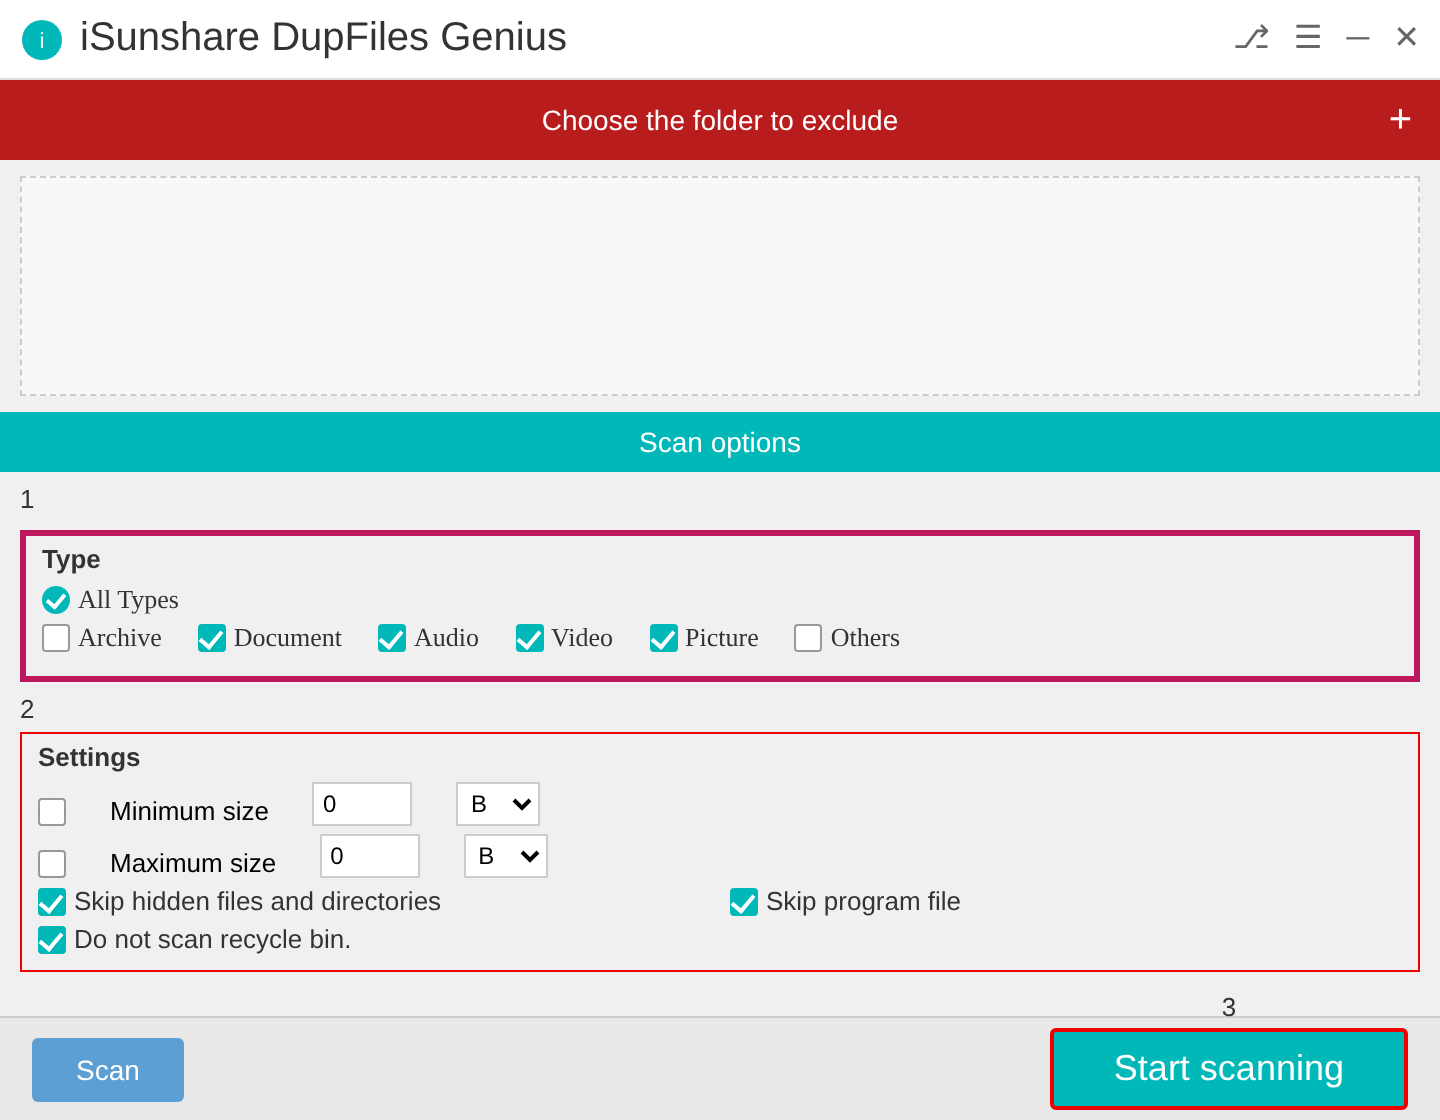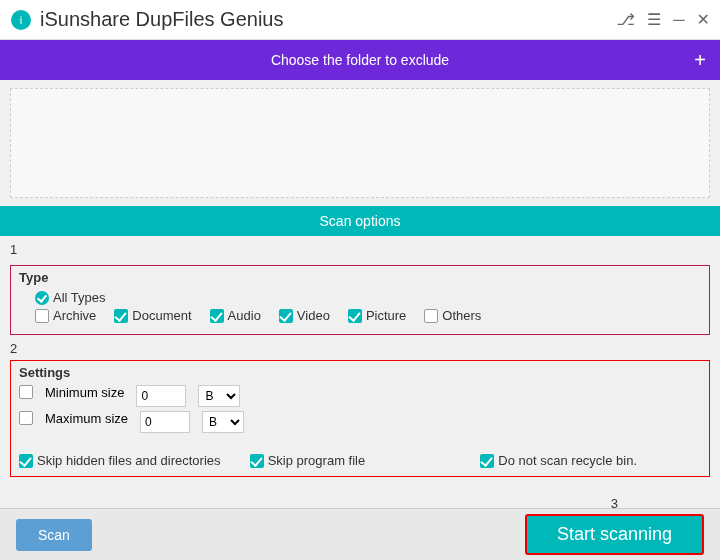--- a/index.html
+++ b/index.html
@@ -38,21 +38,21 @@
     }
     .title-bar-btn {
       cursor: pointer;
       color: #666;
       font-size: 16px;
       line-height: 1;
     }
 
     
     .top-bar {
-      background: #6d28d9;
+      background: #b91c1c;
       height: 40px;
       display: flex;
       align-items: center;
       justify-content: center;
       color: white;
       font-size: 14px;
       position: relative;
       padding: 0 16px;
     }
     .top-bar-plus {
@@ -76,35 +76,36 @@
       background: #00b8b8;
       color: white;
       text-align: center;
       padding: 7px 0;
       font-size: 14px;
       margin: 0 0 0 0;
     }
 
     
     .type-section {
-      border: 1px solid #be185d;
+      border: 3px solid #be185d;
       margin: 8px 10px 4px 10px;
       padding: 4px 8px 8px 8px;
     }
     .section-label {
       font-size: 13px;
       font-weight: bold;
       color: #333;
       margin-bottom: 5px;
     }
     .type-row {
       display: flex;
       align-items: center;
       gap: 18px;
-      margin: 3px 16px;
+      margin: 3px 0;
+      font-family: Liberation Serif, serif;
     }
     .checkbox-item {
       display: flex;
       align-items: center;
       gap: 4px;
       font-size: 13px;
       color: #333;
     }
     .step-number {
       color: #333;
@@ -113,44 +114,44 @@
     }
 
     
     .settings-section {
       border: 1px solid #e00;
       margin: 4px 10px 8px 10px;
       padding: 4px 8px 8px 8px;
     }
     .settings-row {
       display: flex;
-      align-items: flex-start;
-      gap: 12px;
+      align-items: flex-end;
+      gap: 22px;
       margin: 4px 0;
     }
     .size-input {
       width: 50px;
       height: 22px;
       border: 1px solid #ccc;
       padding: 2px 4px;
       font-size: 12px;
     }
     .size-select {
       height: 22px;
       border: 1px solid #ccc;
       font-size: 12px;
       background: white;
       padding: 0 2px;
       width: 42px;
     }
     .settings-grid {
       display: grid;
-      grid-template-columns: 1fr 1fr 1fr;
+      grid-template-columns: 1fr 1fr;
       gap: 4px 10px;
-      margin-top: 20px;
+      margin-top: 4px;
     }
 
     
     .bottom-bar {
       background: #e8e8e8;
       height: 52px;
       display: flex;
       align-items: center;
       justify-content: space-between;
       padding: 0 16px;

